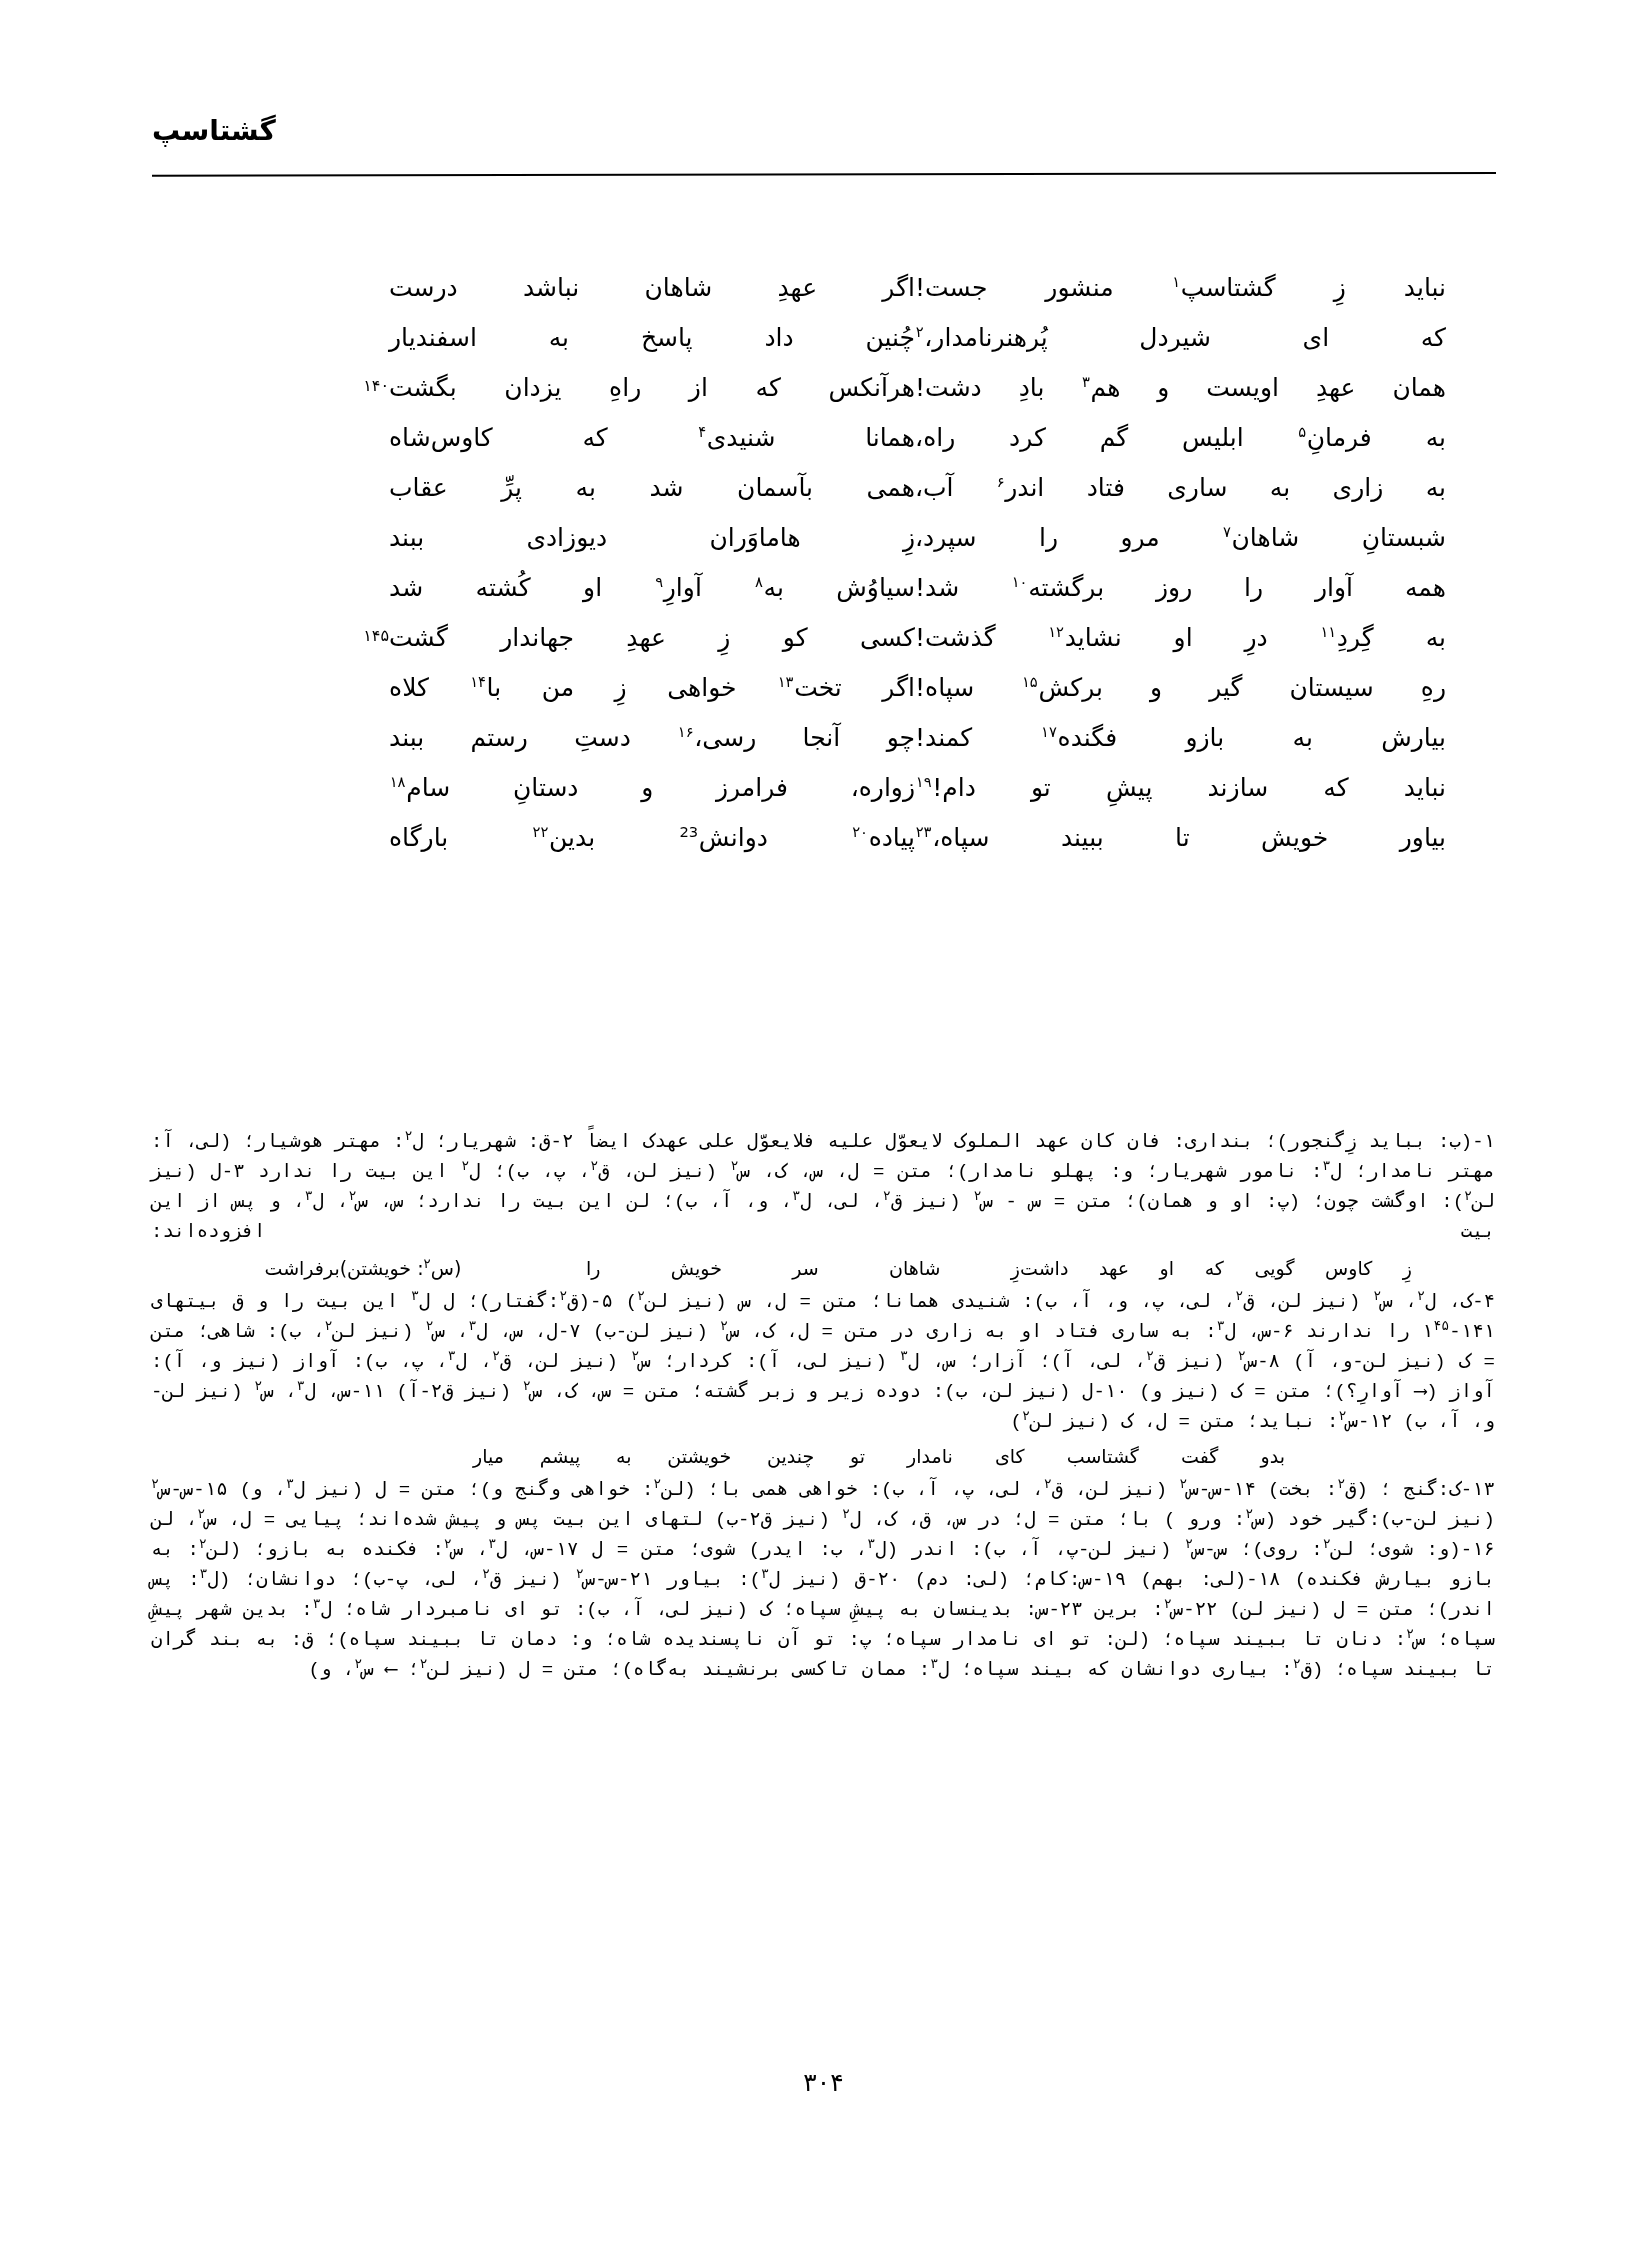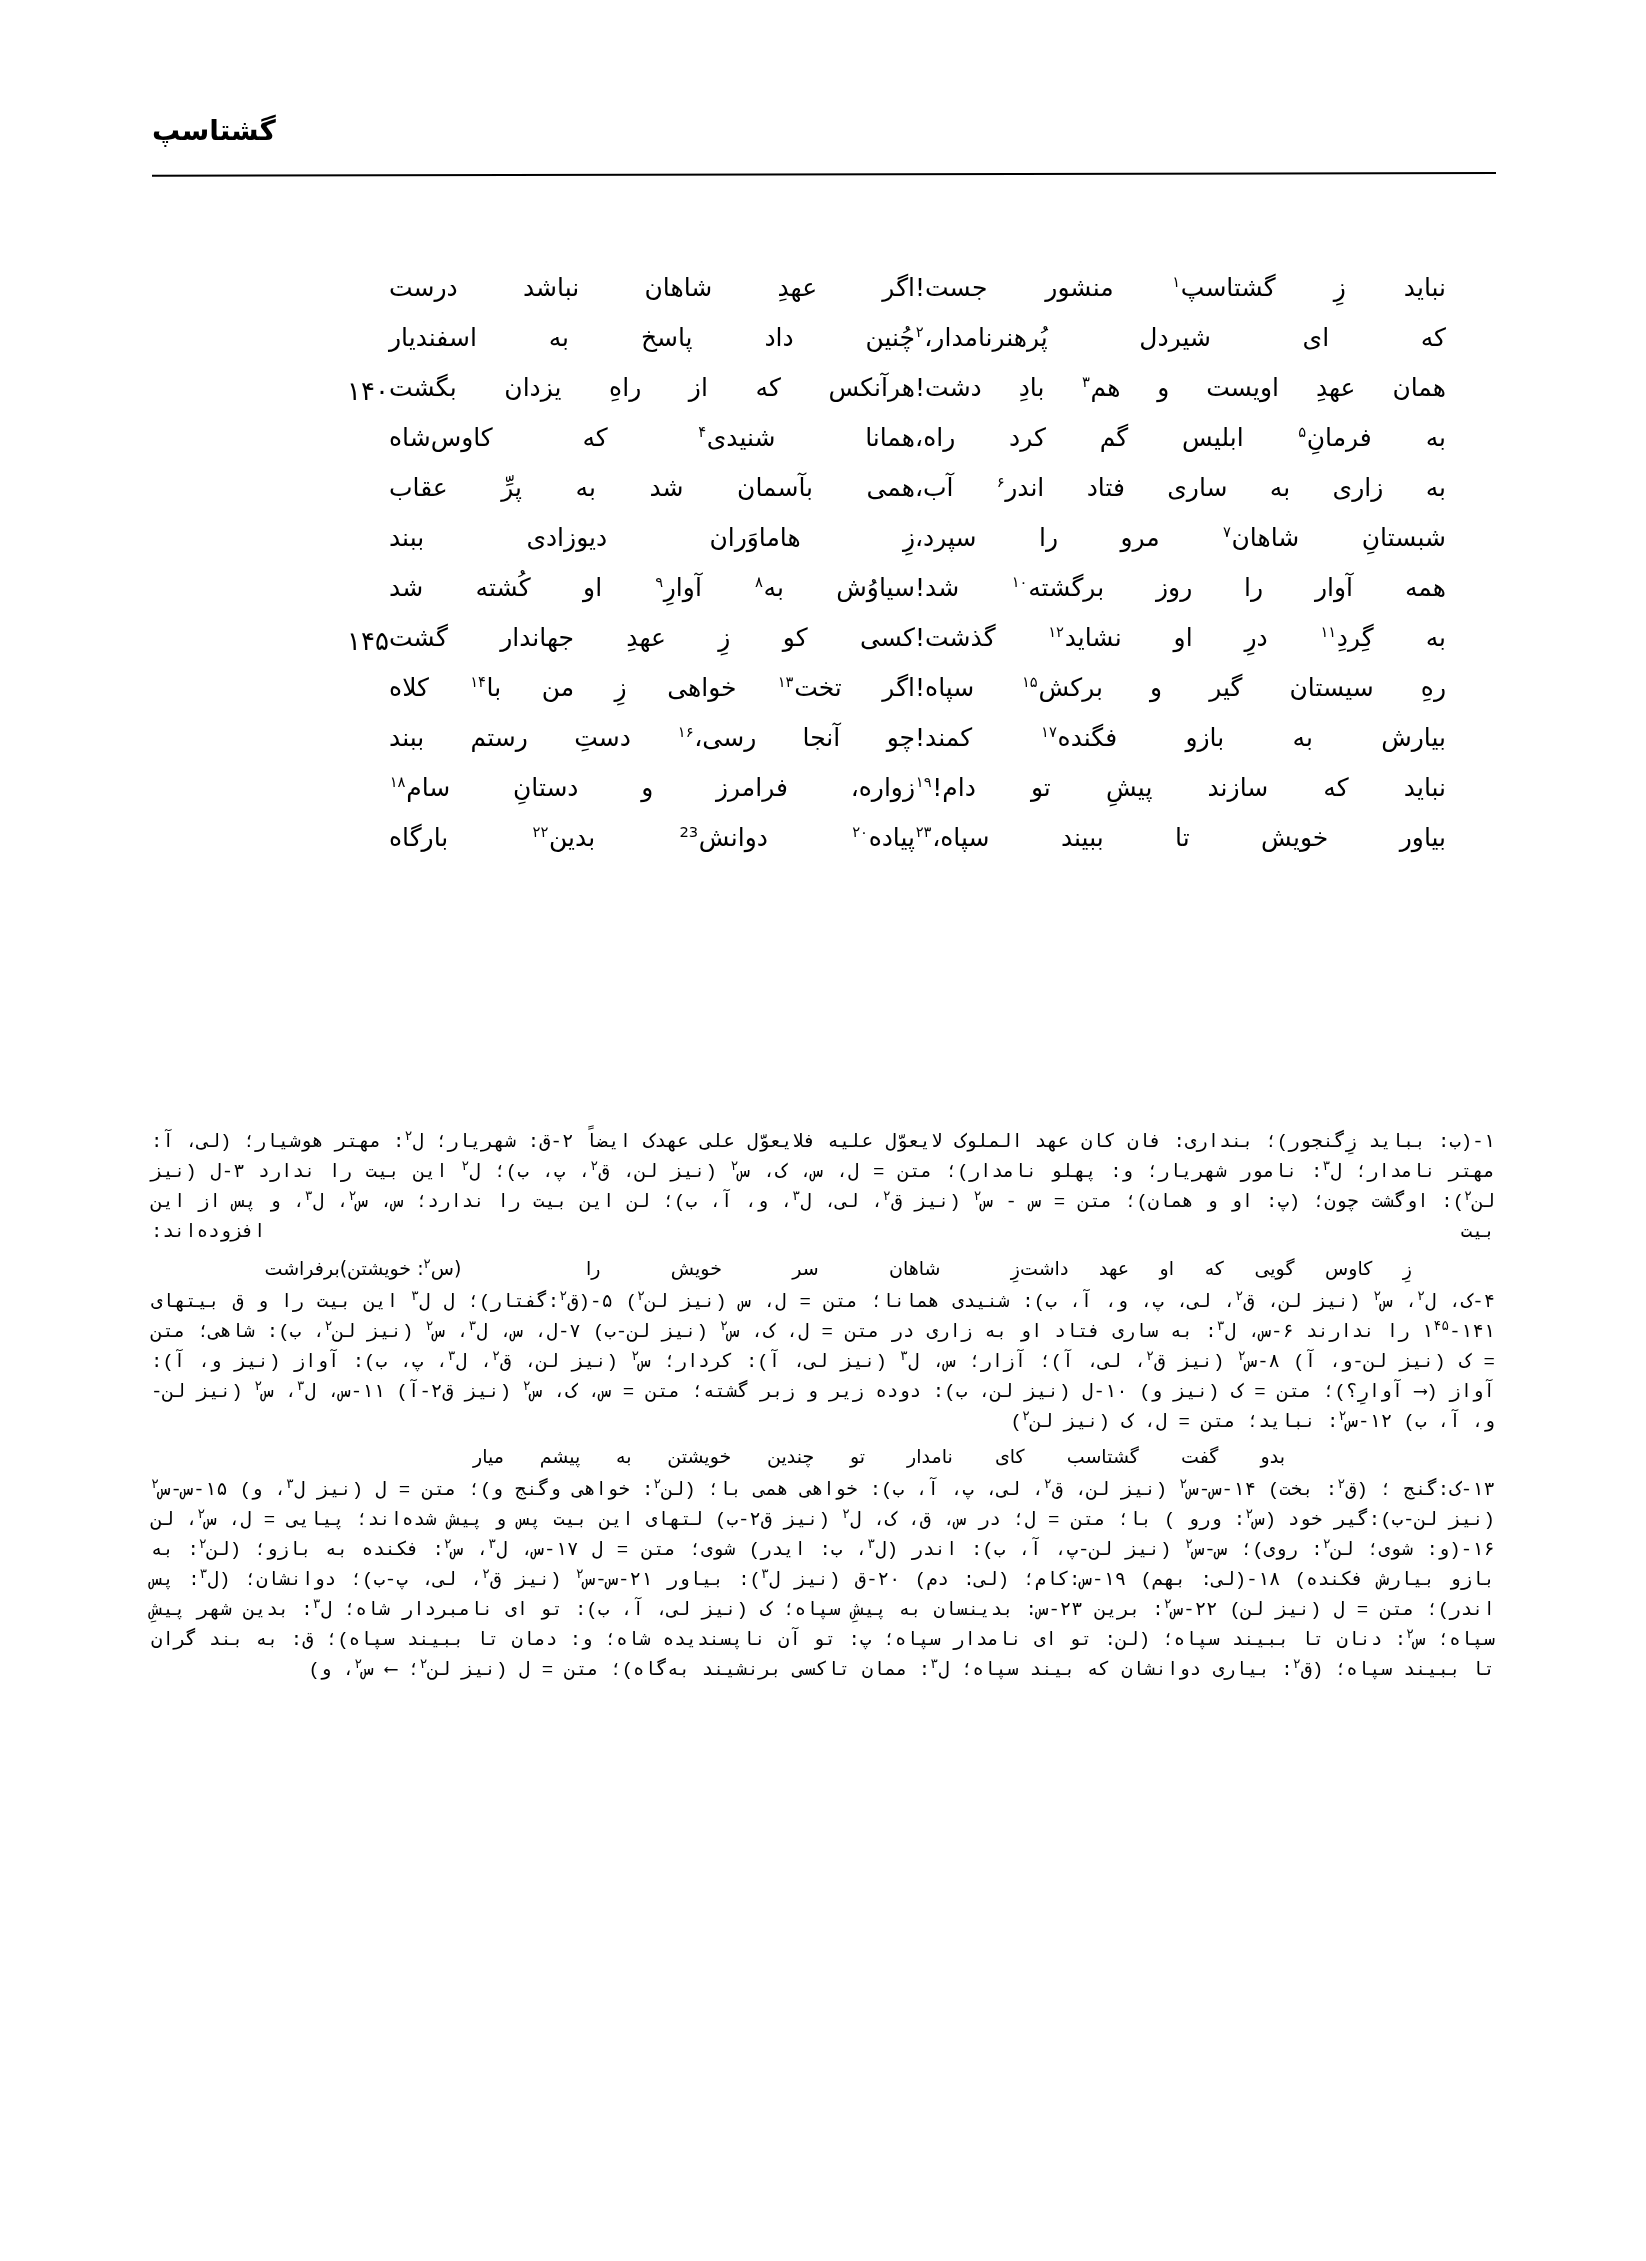--- a/index.html
+++ b/index.html
@@ -59,21 +59,21 @@
   }
   .verse-row {
     display: flex;
     flex-direction: row;
     align-items: flex-start;
     height: 50px;
   }
   .verse-num {
     width: 83px;
     flex: 0 0 83px;
-    font-size: 26px;
+    font-size: 16px;
     text-align: right;
     padding-top: 4.2px;
     line-height: 1;
     letter-spacing: 0.7px;
   }
   .hemistich {
     flex: 0 0 526px;
     width: 526px;
     font-size: 25px;
     line-height: 1.05;
@@ -453,15 +453,16 @@
           <span>چندین</span>
           <span>خویشتن</span>
           <span>به</span>
           <span>پیشم</span>
           <span>میار</span>
         </div>
       </div>
       <p>۱۳-ک:گنج ؛ (ق<sup>۲</sup>: بخت)  ۱۴-س-س<sup>۲</sup> (نیز لن، ق<sup>۲</sup>، لی، پ، آ، ب): خواهی همی با؛ (لن<sup>۲</sup>: خواهی وگنج و)؛ متن = ل (نیز ل<sup>۳</sup>، و)  ۱۵-س-س<sup>۲</sup> (نیز لن-ب):گیر خود (س<sup>۲</sup>: ورو ) با؛ متن = ل؛ در س، ق، ک، ل<sup>۲</sup> (نیز ق۲-ب) لتهای این بیت پس و پیش شده‌اند؛ پیایی = ل، س<sup>۲</sup>، لن  ۱۶-(و: شوی؛ لن<sup>۲</sup>: روی)؛ س-س<sup>۲</sup> (نیز لن-پ، آ، ب): اندر (ل<sup>۳</sup>، ب: ایدر) شوی؛ متن = ل  ۱۷-س، ل<sup>۳</sup>، س<sup>۲</sup>: فکنده به بازو؛ (لن<sup>۲</sup>: به بازو بیارش فکنده)  ۱۸-(لی: بهم)  ۱۹-س:کام؛ (لی: دم)  ۲۰-ق (نیز ل<sup>۳</sup>): بیاور  ۲۱-س-س<sup>۲</sup> (نیز ق<sup>۲</sup>، لی، پ-ب)؛ دوانشان؛ (ل<sup>۳</sup>: پس اندر)؛ متن = ل (نیز لن)  ۲۲-س<sup>۲</sup>: برین  ۲۳-س: بدینسان به پیشِ سپاه؛ ک (نیز لی، آ، ب): تو ای نامبردار شاه؛ ل<sup>۳</sup>: بدین شهر پیشِ سپاه؛ س<sup>۲</sup>: دنان تا ببیند سپاه؛ (لن: تو ای نامدار سپاه؛ پ: تو آن ناپسندیده شاه؛ و: دمان تا ببیند سپاه)؛ ق: به بند گران تا ببیند سپاه؛ (ق<sup>۲</sup>: بیاری دوانشان که بیند سپاه؛ ل<sup>۳</sup>: ممان تاکسی برنشیند به‌گاه)؛ متن = ل (نیز لن<sup>۲</sup>؛ ⟵ س<sup>۲</sup>، و)</p>
     </div>
 
+  <div class="folio">۳۰۴</div>
 
 </div>
 
 
 </body></html>

